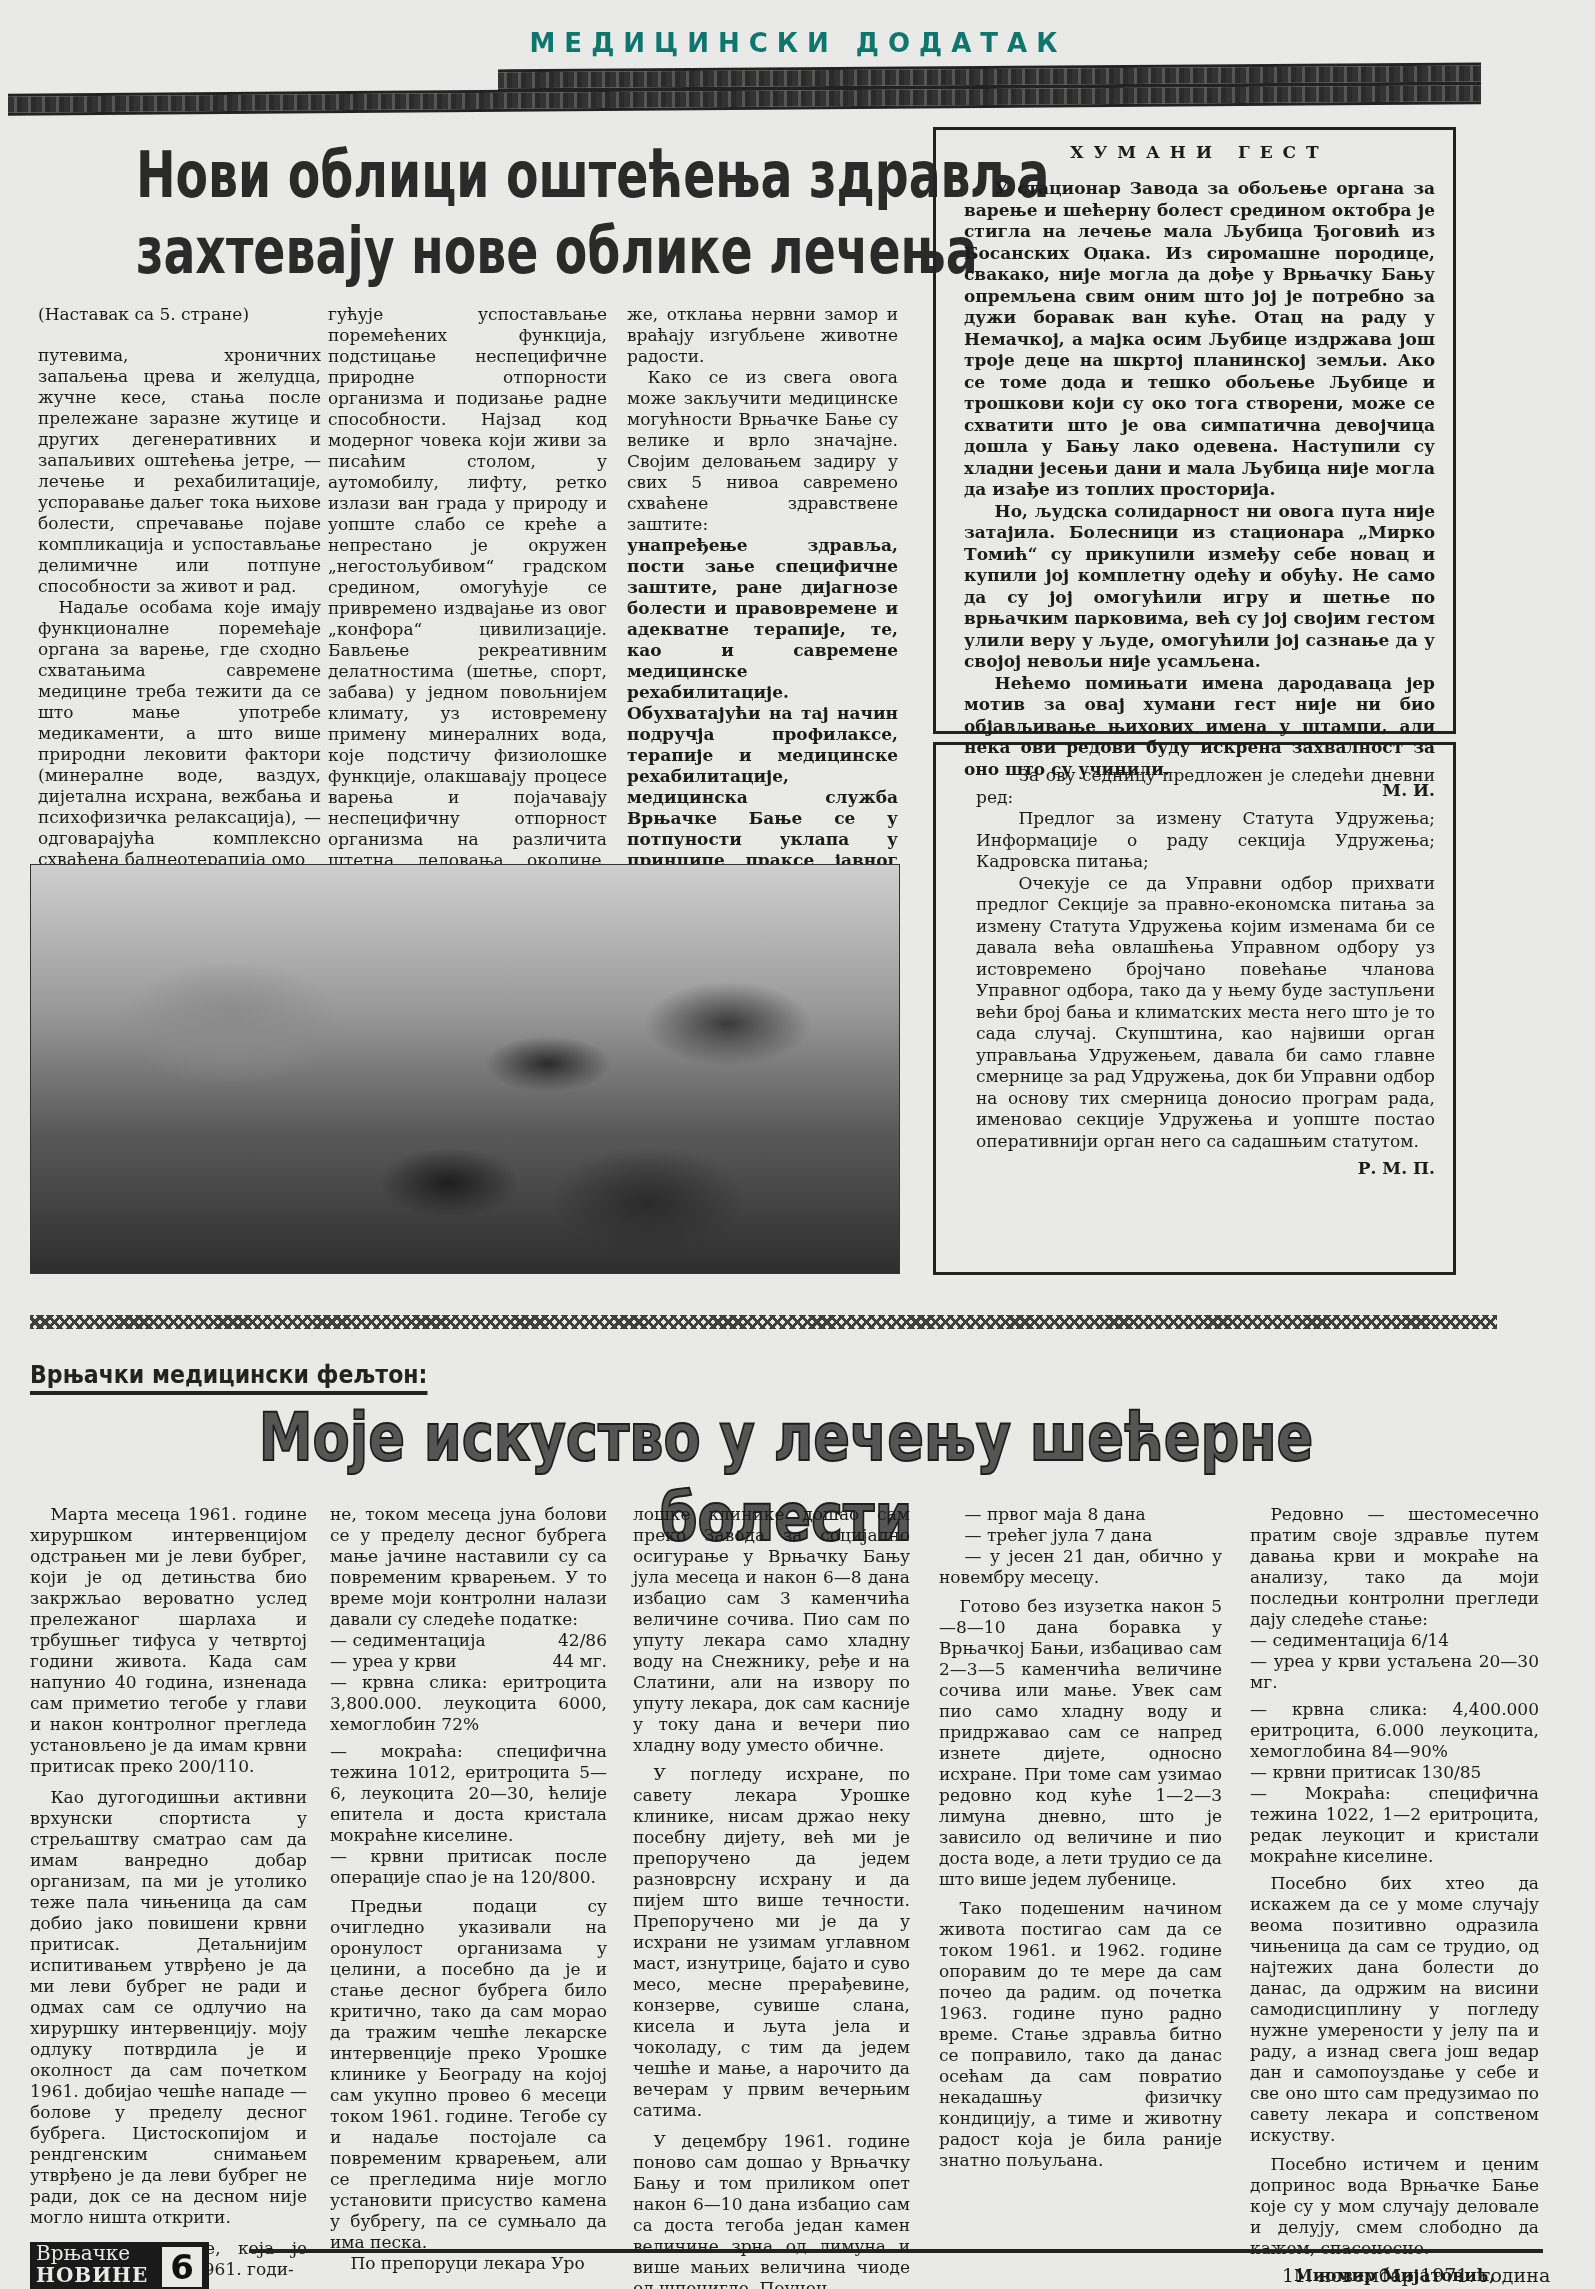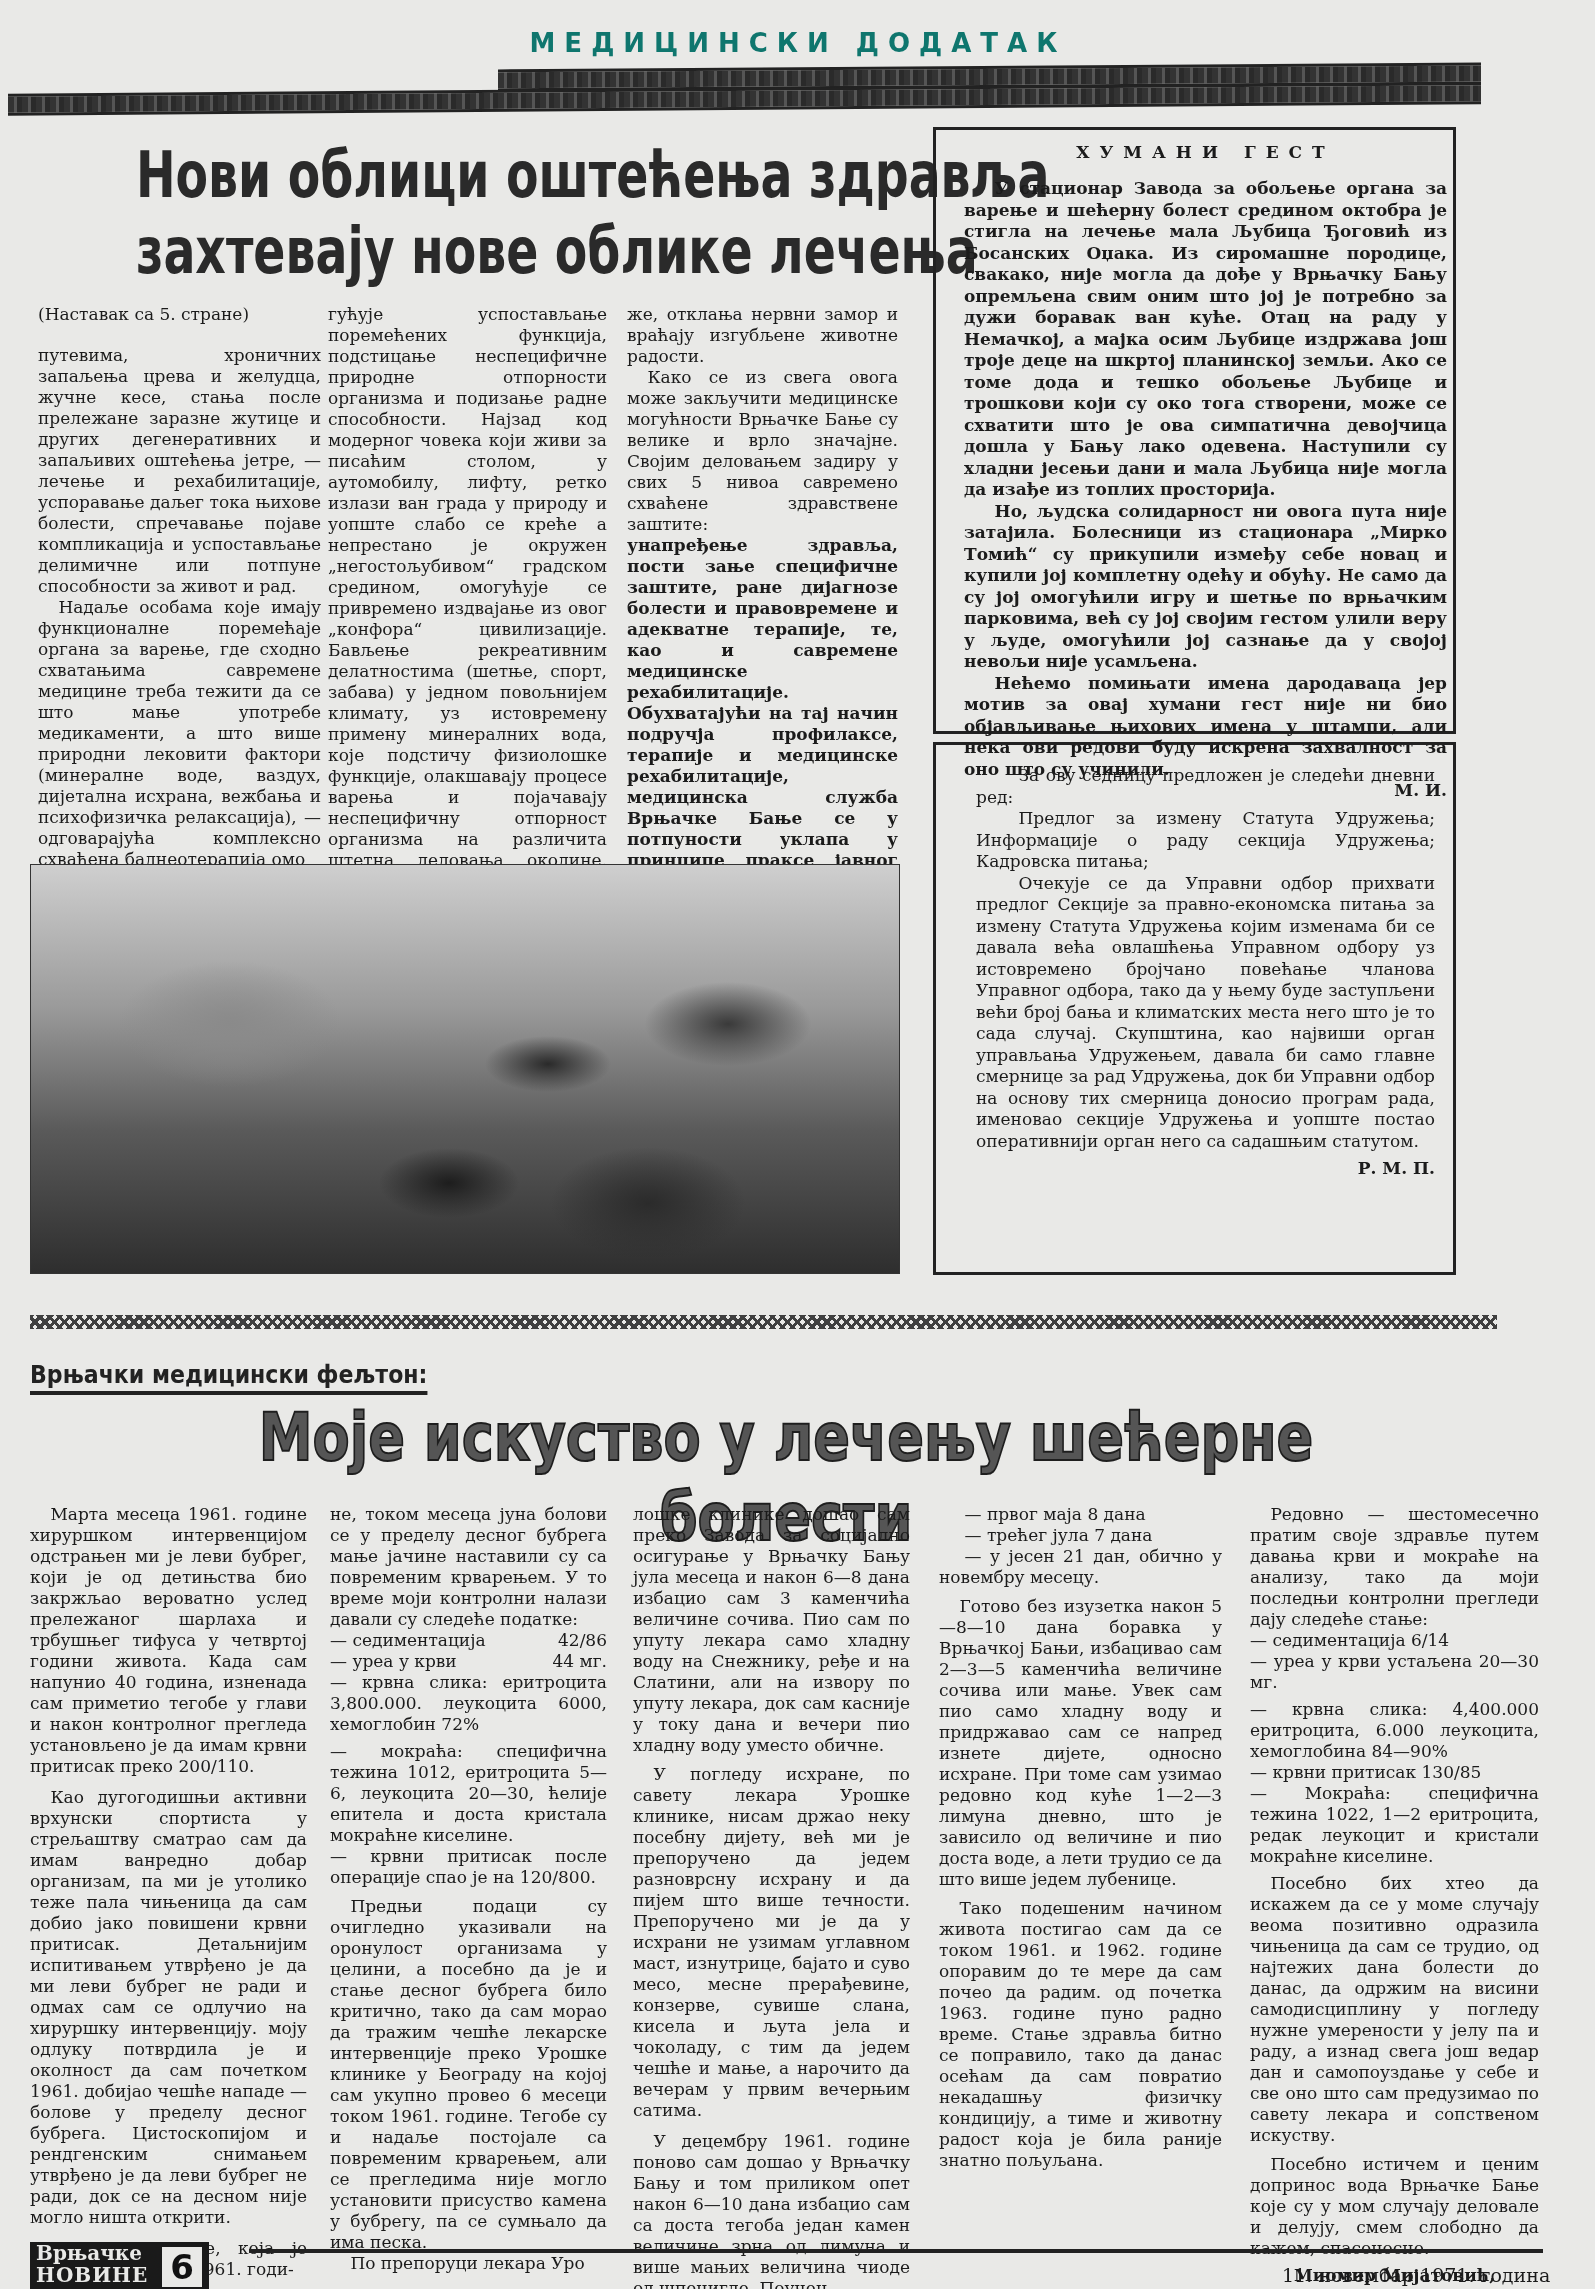--- a/index.html
+++ b/index.html
@@ -61,21 +61,21 @@
   .headline2 {
     left: 139px; top: 1398px; width: 1294px; text-align: center;
     font-family: "DejaVu Sans", sans-serif; font-weight: bold; font-size: 66px; line-height: 80px;
     color: #555; -webkit-text-stroke: 2px #1e1e1e; transform: scaleX(0.82); transform-origin: center top;
   }
   .hline { position: absolute; height: 4px; background: #222; }
   .logo {
     left: 30px; top: 2242px; width: 179px; height: 48px; background: #1a1a1a; color: #e9e9e7;
     font-size: 20px; line-height: 22px; padding-left: 6px; box-sizing: border-box;
   }
-  .logo .l1 { font-weight: bold; }
+  .logo .l1 { font-weight: normal; }
   .logo .l2 { font-weight: bold; letter-spacing: 1px; }
   .pageno {
     left: 162px; top: 2247px; width: 40px; height: 40px; background: #e9e9e7; color: #111;
     font-family: "DejaVu Sans", sans-serif; font-size: 34px; line-height: 40px; text-align: center; font-weight: bold;
   }
   .dateline { left: 1282px; top: 2264px; font-size: 19px; }
   .row2 { display: flex; justify-content: space-between; }
 </style>
 </head>
 <body>
@@ -101,21 +101,21 @@
 
 <div class="col" style="left:627px; top:304px; width:271px;">
   <p class="noind">же, отклања нервни замор и враћају изгубљене животне радости.</p>
   <p>Како се из свега овога може закључити медицинске могућности Врњачке Бање су велике и врло значајне. Својим деловањем задиру у свих 5 нивоа савремено схваћене здравствене заштите:</p>
   <p class="noind bold">унапређење здравља, пости зање специфичне заштите, ране дијагнозе болести и правовремене и адекватне терапије, те, као и савремене медицинске рехабилитације. Обухватајући на тај начин подручја профилаксе, терапије и медицинске рехабилитације, медицинска служба Врњачке Бање се у потпуности уклапа у принципе праксе јавног здравља којим се прокламују спречавања обољења, продужења живота и унапређење физичког и менталног здравља и радне способности.</p>
 </div>
 
 <div class="abs photo"></div>
 
 <div class="box" style="left:933px; top:127px; width:517px; height:601px;">
-  <div style="padding:12px 6px 0 28px;">
+  <div style="padding:12px 18px 0 28px;">
     <div class="box-title">ХУМАНИ ГЕСТ</div>
     <div class="box-text">
       <p>У стационар Завода за обољење органа за варење и шећерну болест средином октобра је стигла на лечење мала Љубица Ђоговић из Босанских Оџака. Из сиромашне породице, свакако, није могла да дође у Врњачку Бању опремљена свим оним што јој је потребно за дужи боравак ван куће. Отац на раду у Немачкој, а мајка осим Љубице издржава још троје деце на шкртој планинској земљи. Ако се томе дода и тешко обољење Љубице и трошкови који су око тога створени, може се схватити што је ова симпатична девојчица дошла у Бању лако одевена. Наступили су хладни јесењи дани и мала Љубица није могла да изађе из топлих просторија.</p>
       <p>Но, људска солидарност ни овога пута није затајила. Болесници из стационара „Мирко Томић“ су прикупили између себе новац и купили јој комплетну одећу и обућу. Не само да су јој омогућили игру и шетње по врњачким парковима, већ су јој својим гестом улили веру у људе, омогућили јој сазнање да у својој невољи није усамљена.</p>
       <p>Нећемо помињати имена дародаваца јер мотив за овај хумани гест није ни био објављивање њихових имена у штампи, али нека ови редови буду искрена захвалност за оно што су учинили.</p>
       <div class="sign">М. И.</div>
     </div>
   </div>
 </div>
 

